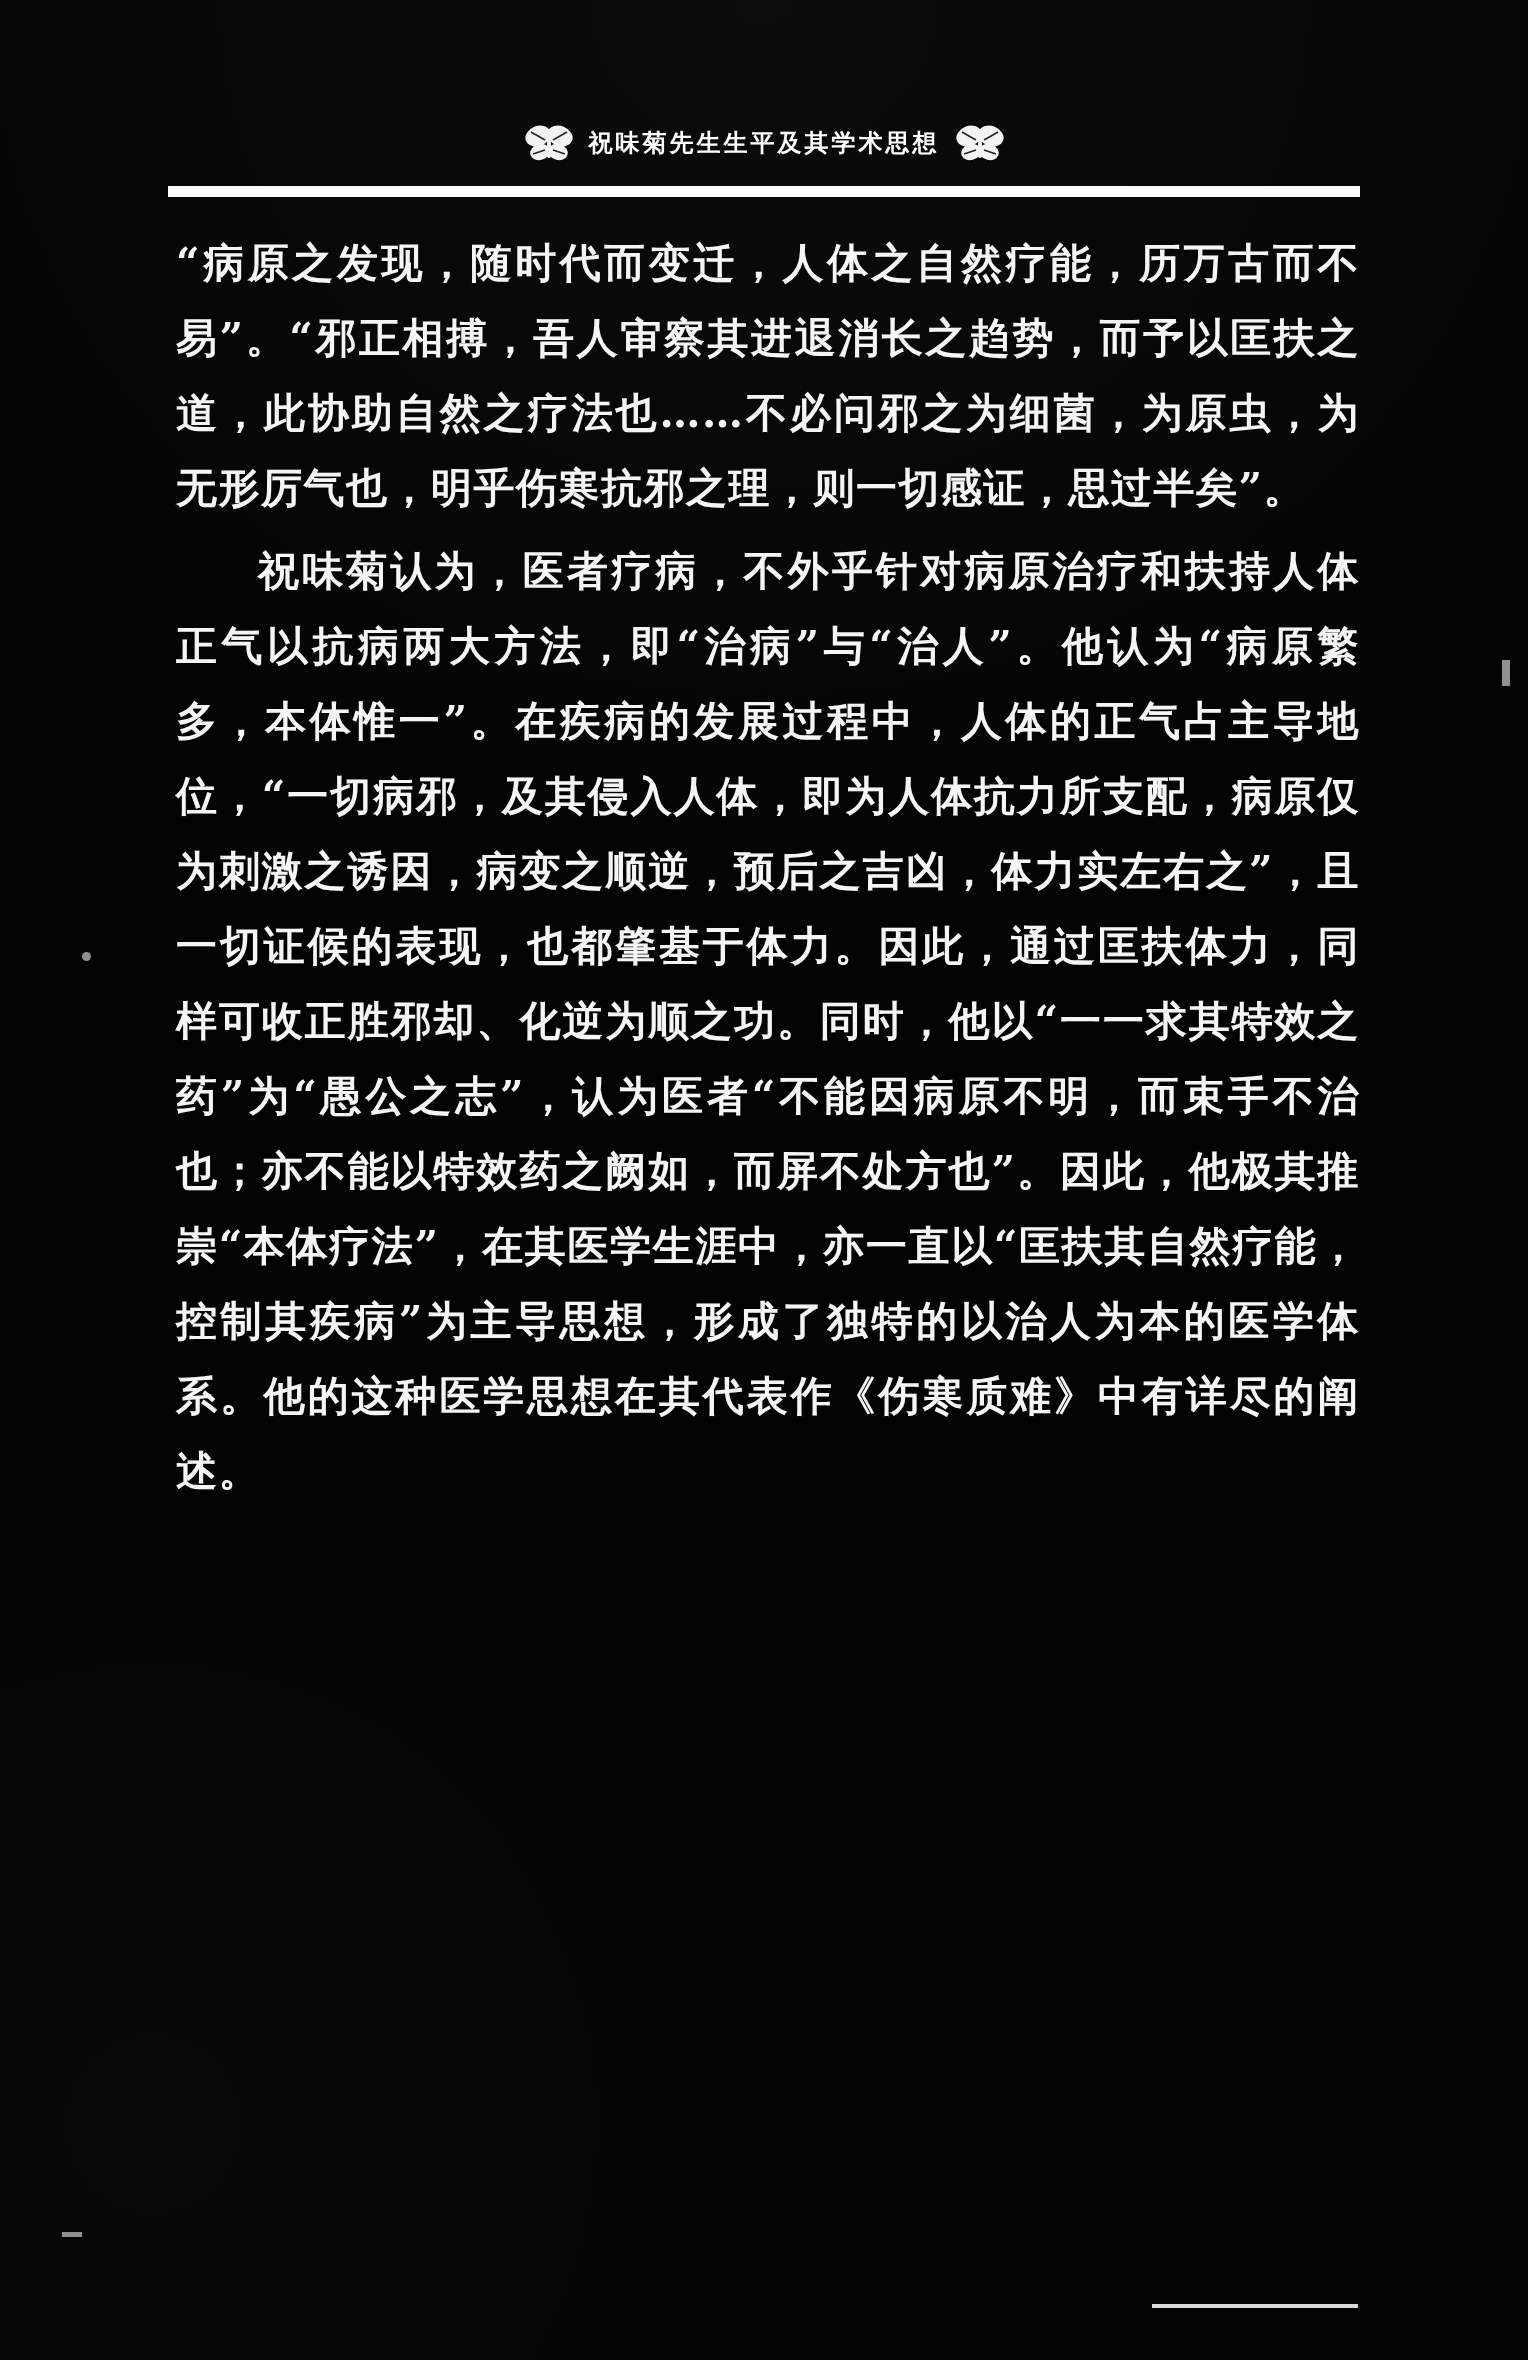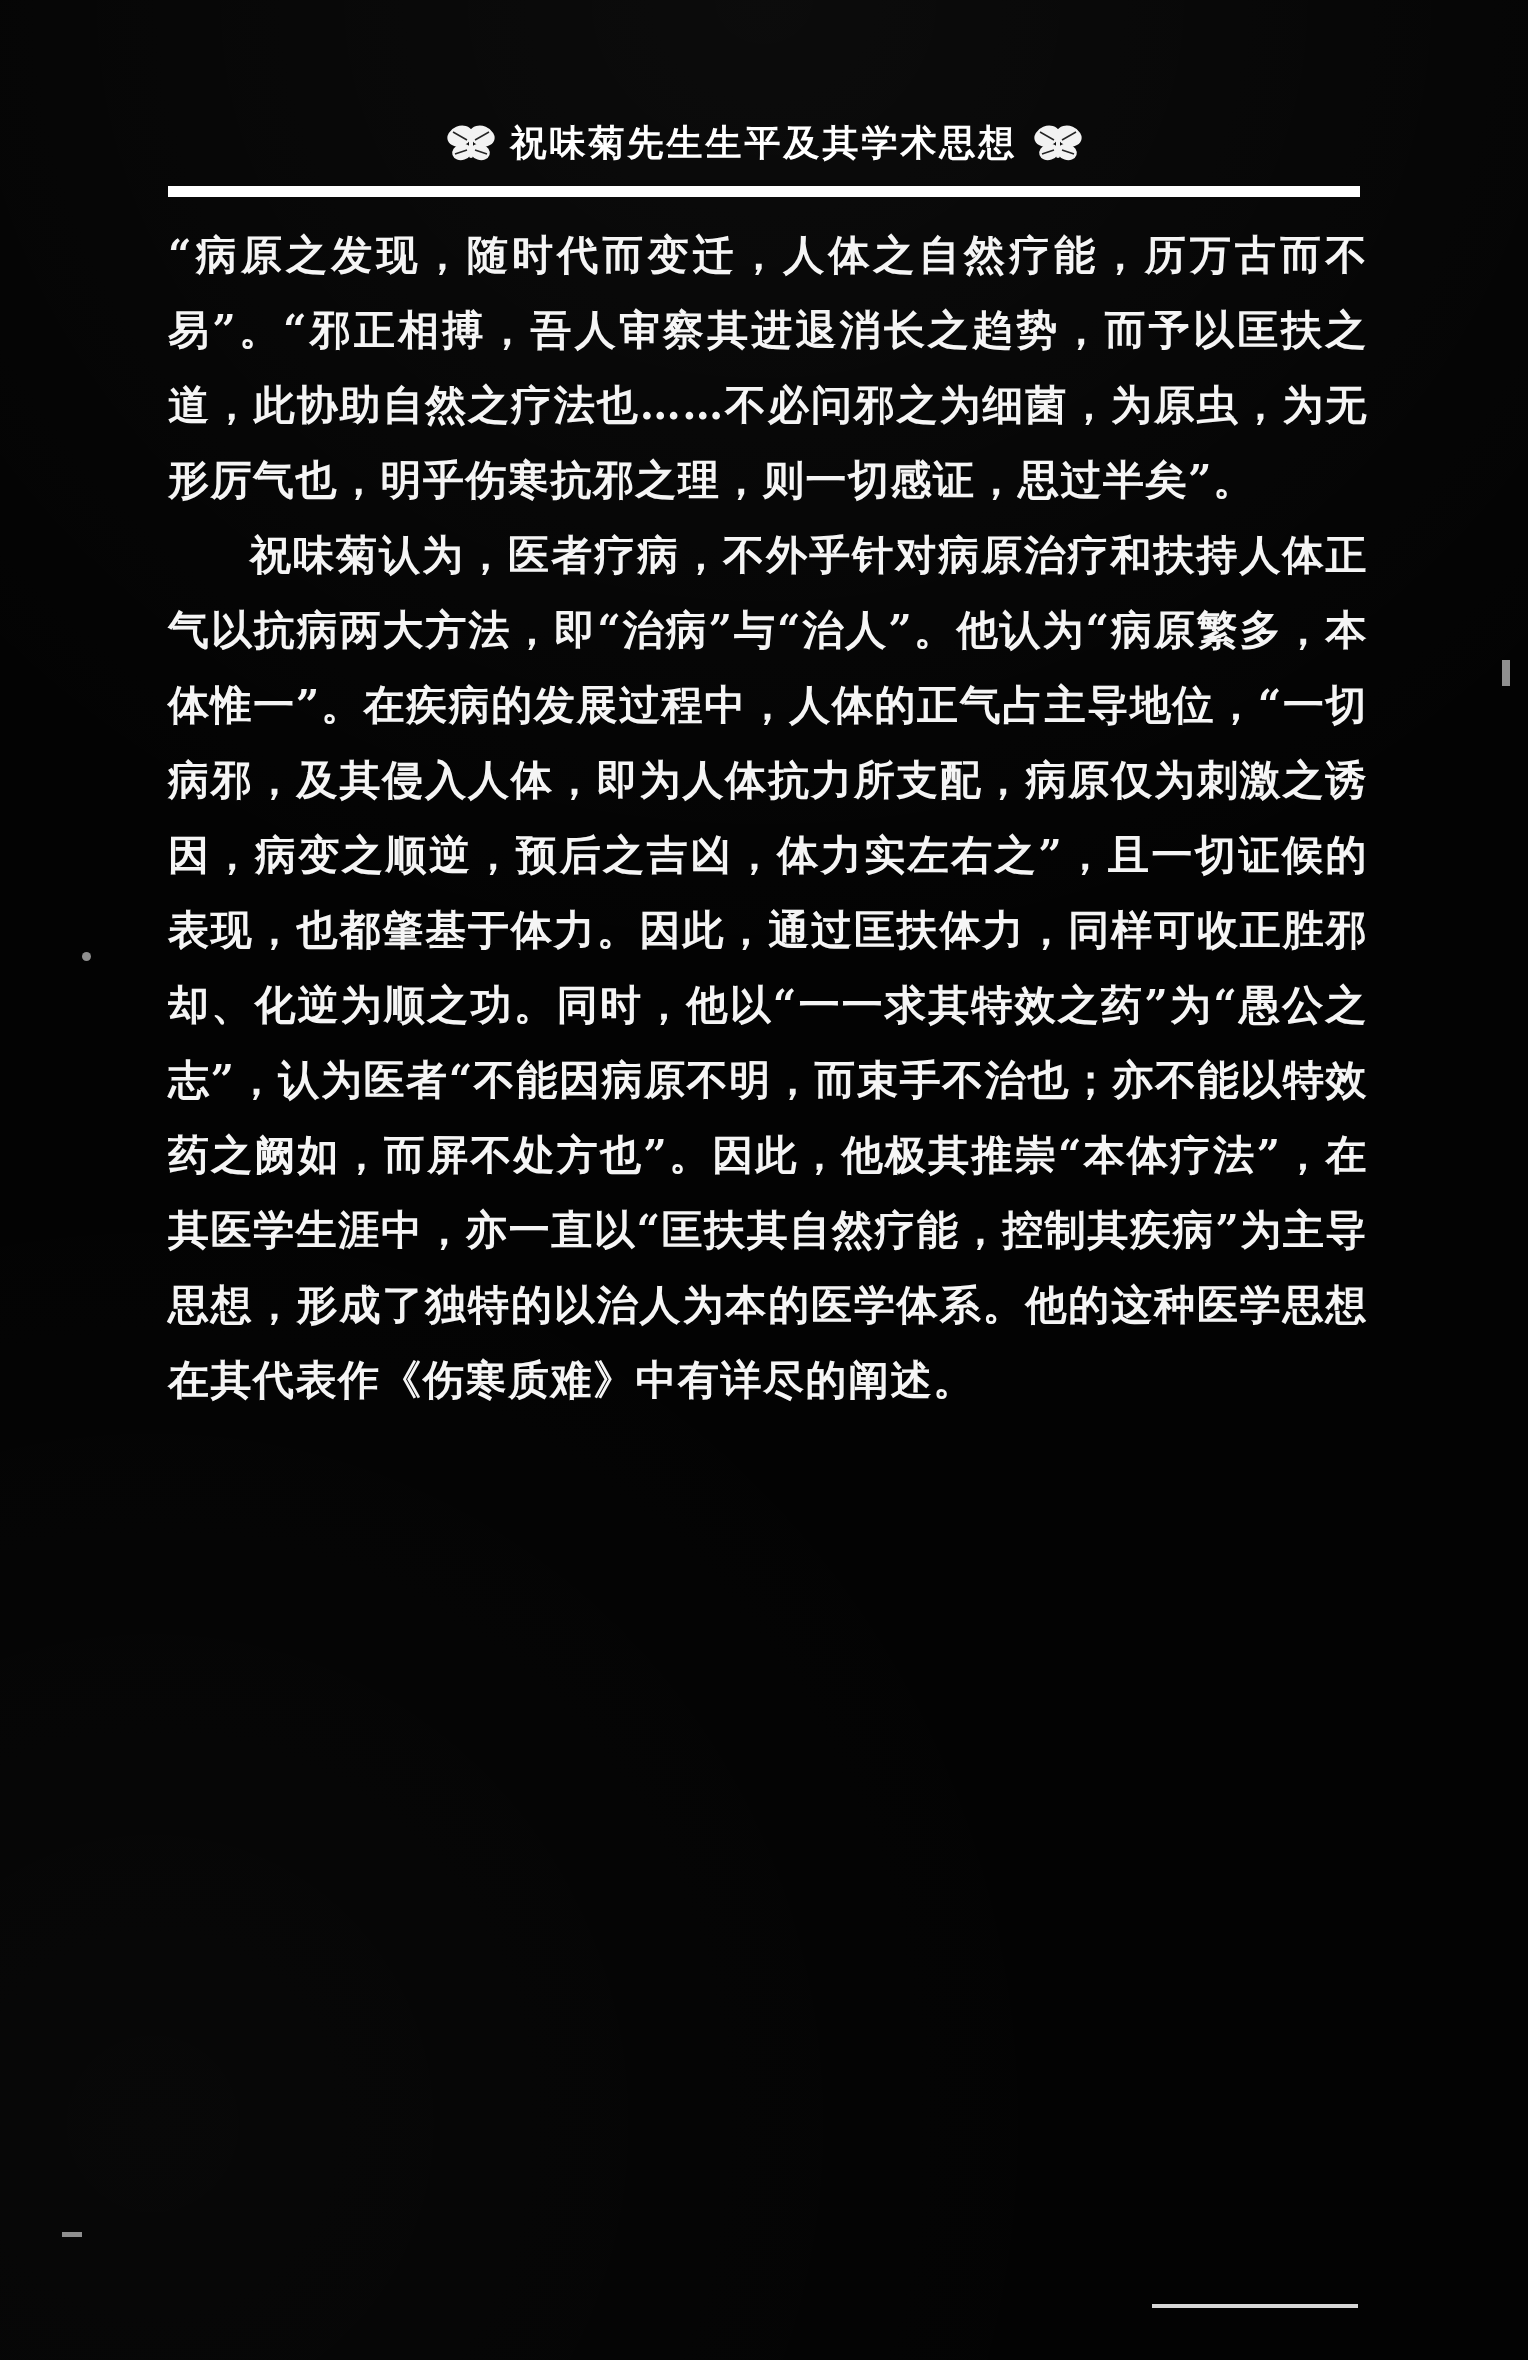--- a/index.html
+++ b/index.html
@@ -38,21 +38,21 @@
     left: 0;
     width: 1528px;
     height: 70px;
     display: flex;
     align-items: center;
     justify-content: center;
     gap: 14px;
   }
 
   .header-title {
-    font-size: 36px;
+    font-size: 24px;
     letter-spacing: 3px;
     font-weight: 700;
     color: #ffffff;
     white-space: nowrap;
   }
 
   .ornament {
     width: 52px;
     height: 46px;
     display: inline-block;
@@ -79,21 +79,21 @@
     font-size: 41px;
     line-height: 75px;
     letter-spacing: 1.5px;
     text-align: justify;
     text-justify: inter-character;
     color: #f5f5f5;
     font-weight: 600;
   }
 
   .para {
-    margin: 0;
+    margin: 8px;
     text-indent: 0;
   }
   .para.indent {
     text-indent: 82px;
   }
 
   .bottom-rule {
     position: absolute;
     right: 170px;
     bottom: 52px;

